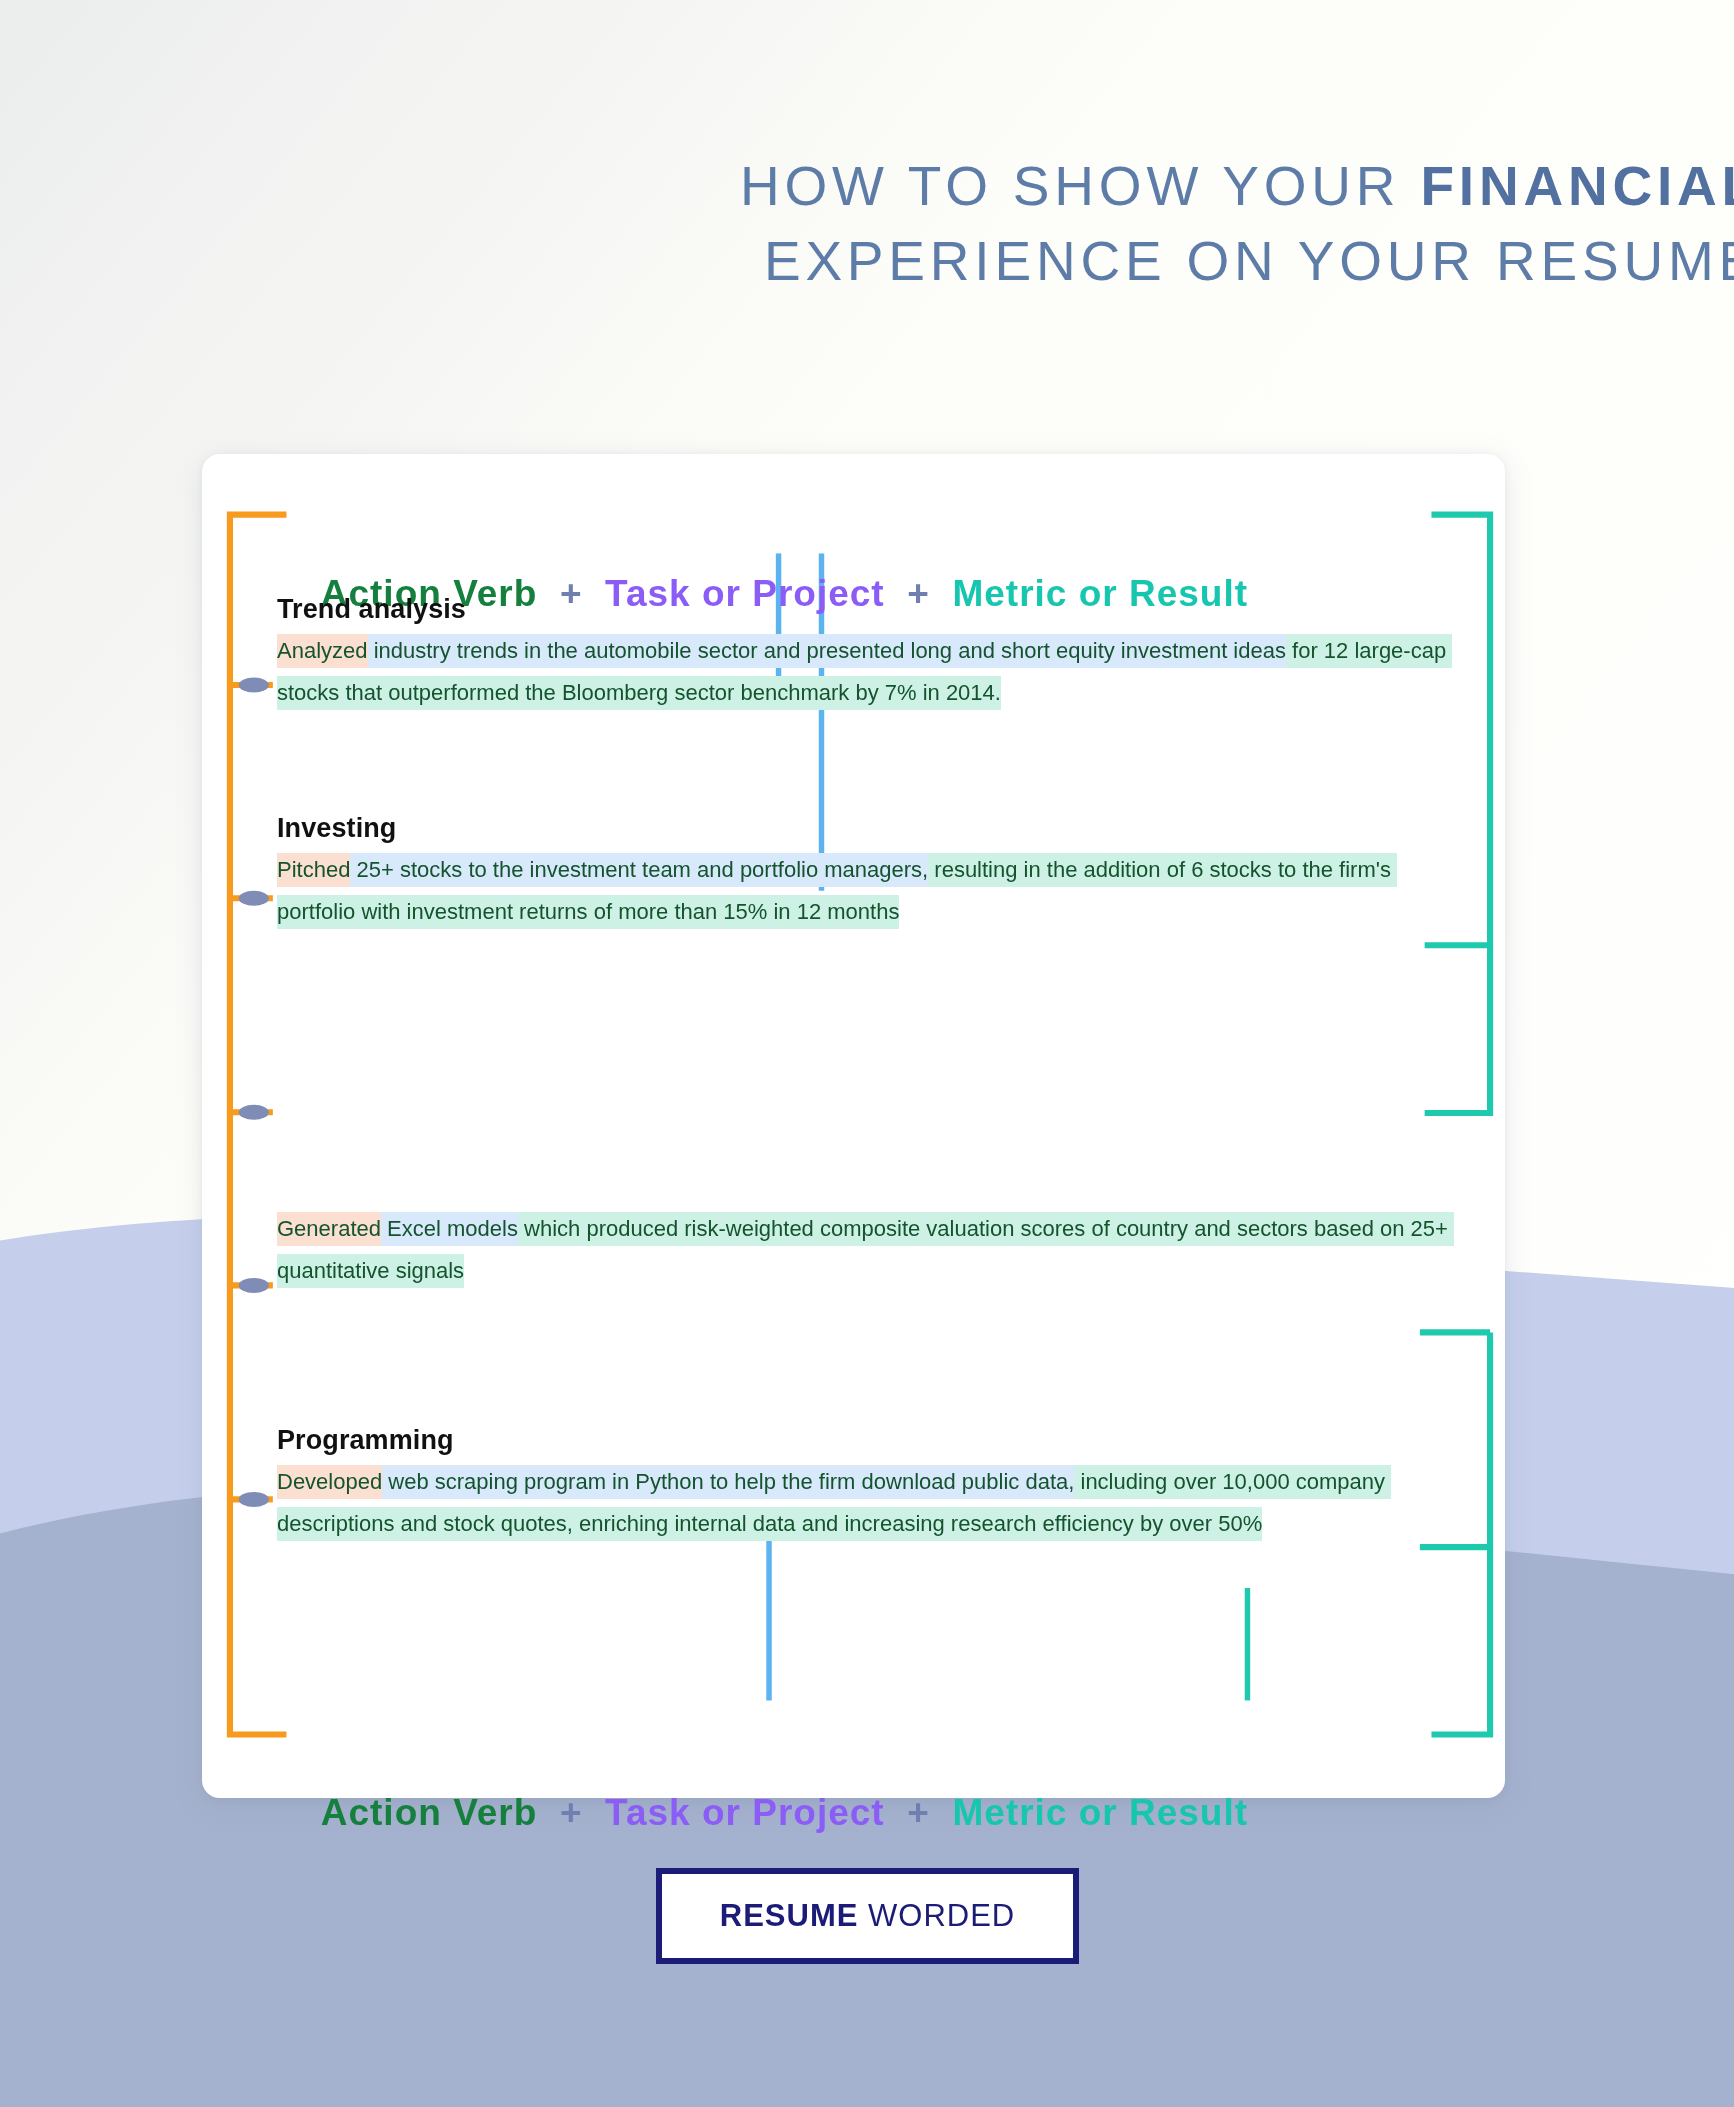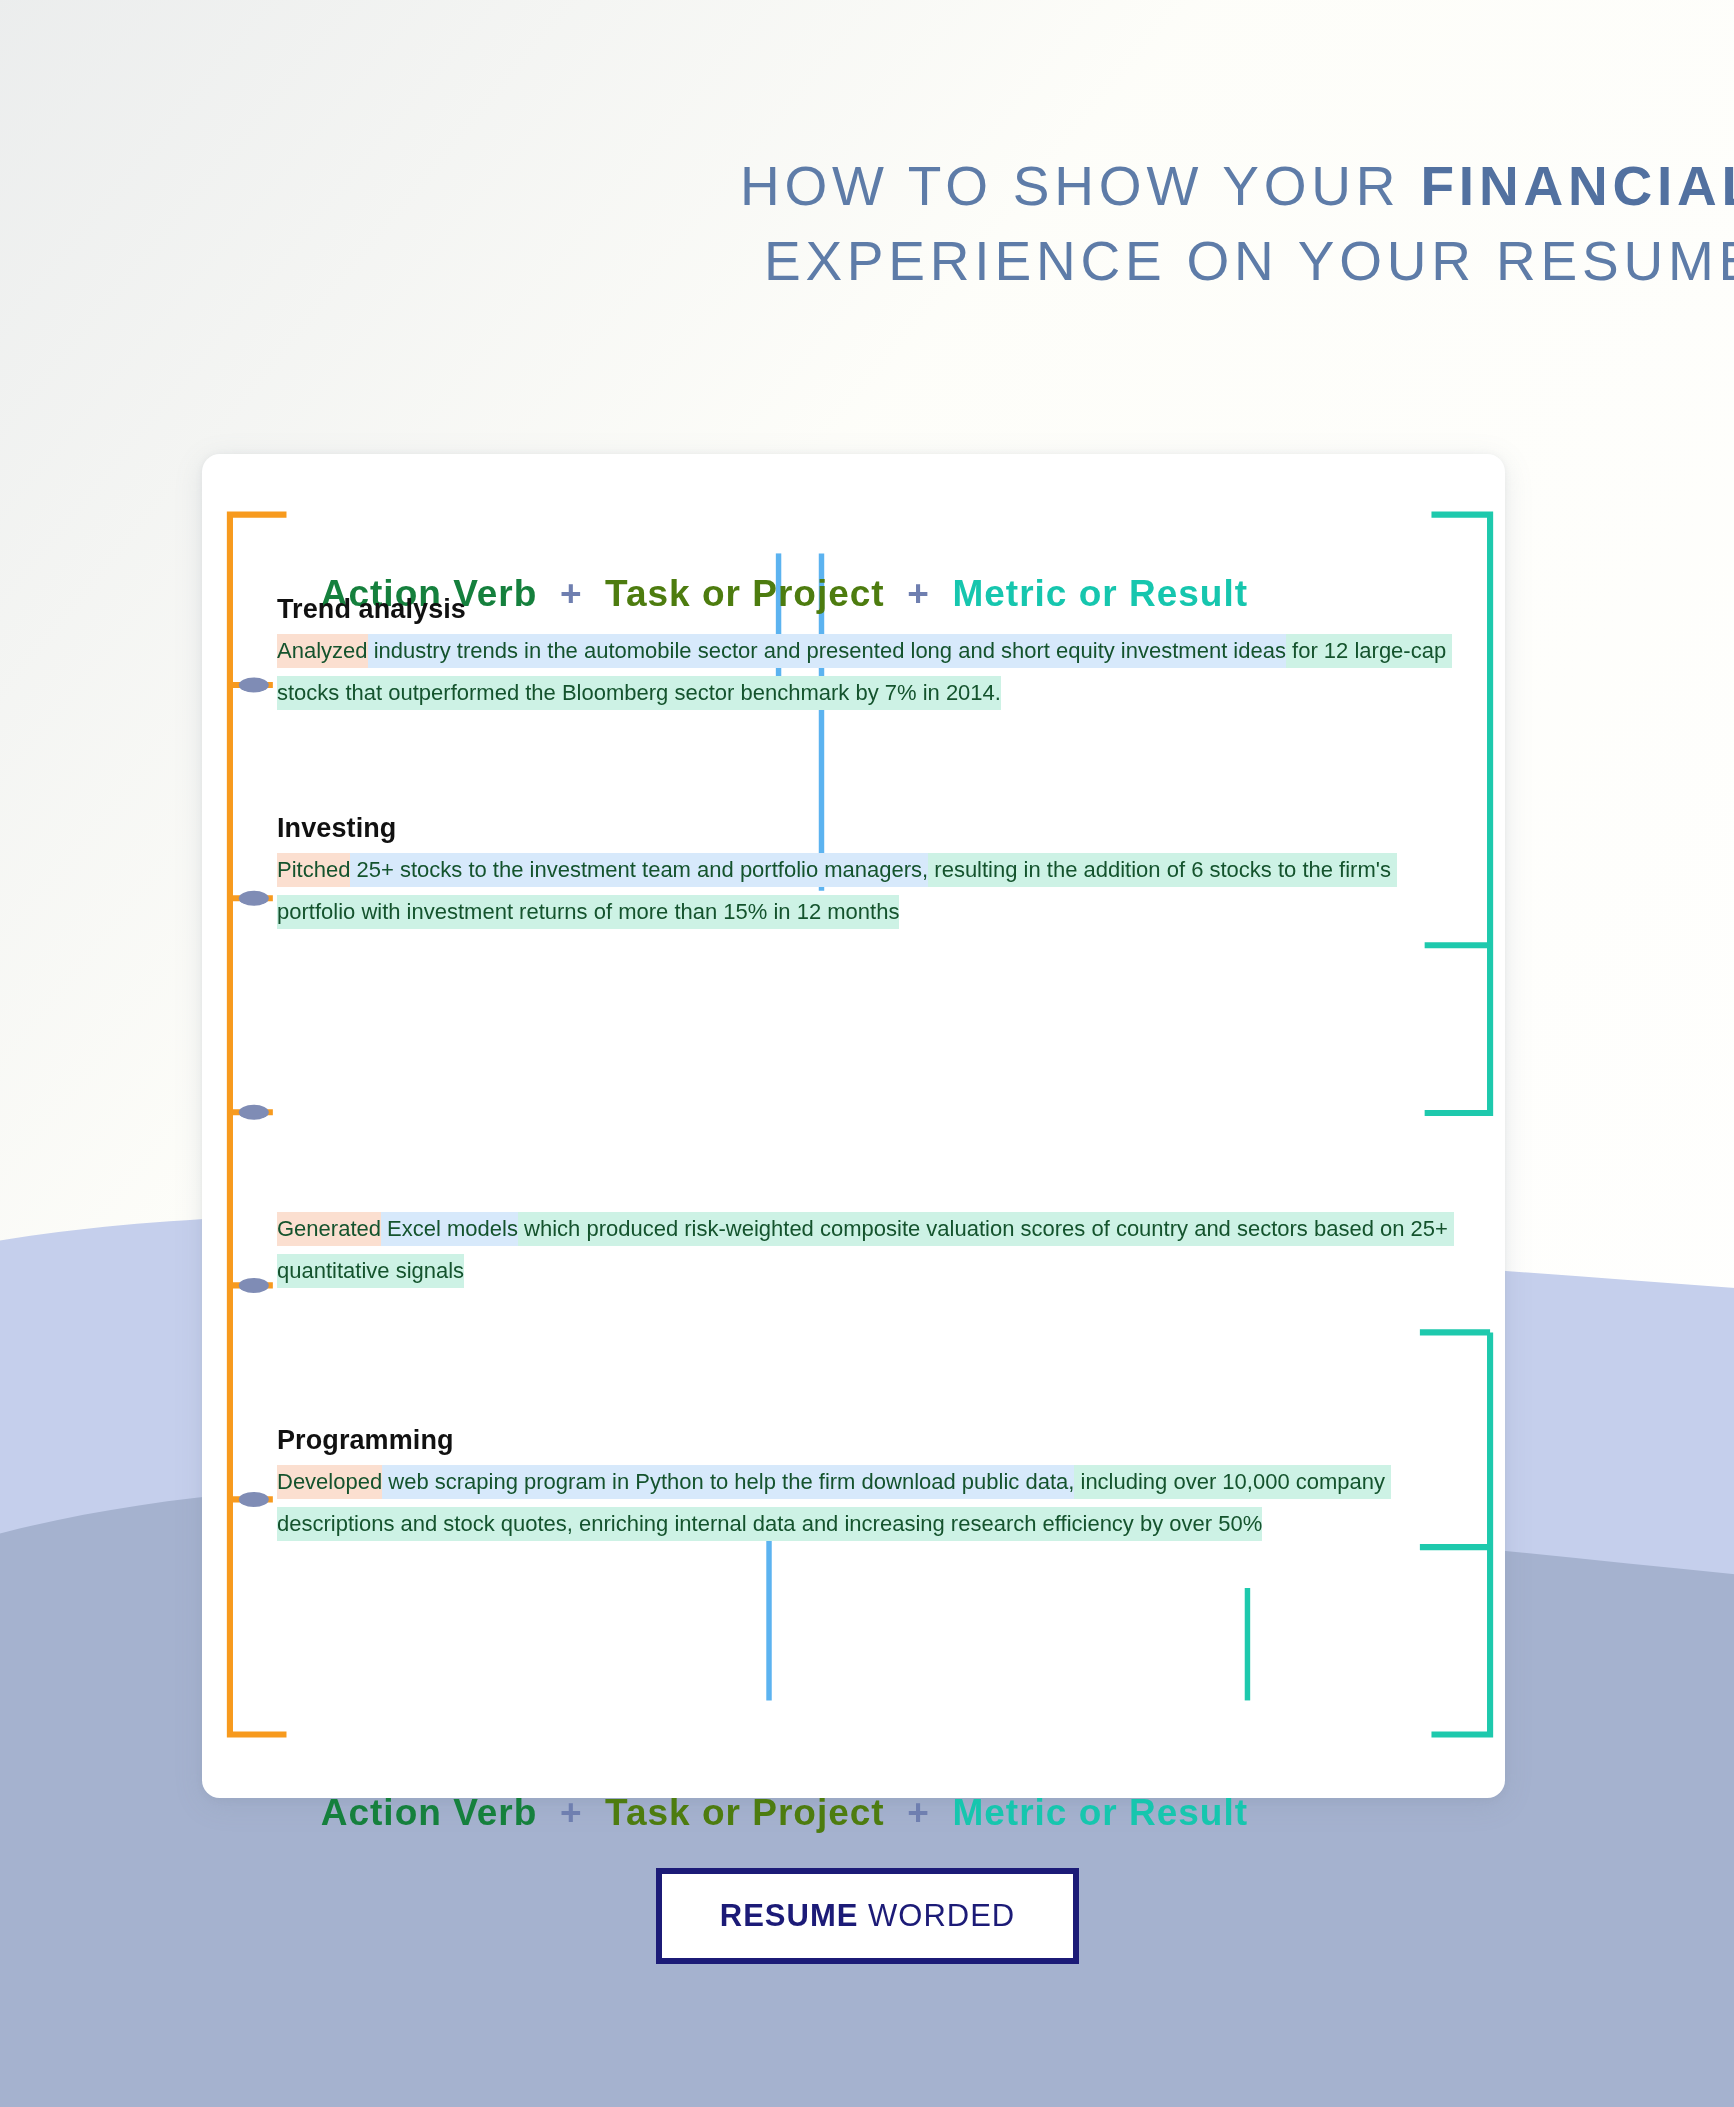--- a/index.html
+++ b/index.html
@@ -34,21 +34,21 @@
   #wires{position:absolute;left:0;top:0;width:1735px;height:2108px;pointer-events:none;}
 
   
   .legend{
     position:absolute;left:0;width:1735px;
     font-size:37px;font-weight:700;letter-spacing:1px;
     white-space:pre;
   }
   .legend .lg-inner{position:absolute;left:277px;}
   .lg-verb{color:#15803d;}
-  .lg-task{color:#4d7c0f;}
+  .lg-task{color:#8b5cf6;}
   .lg-metric{color:#16c6ae;}
   .lg-plus{color:#6f7fb0;font-weight:700;}
   .legend-top{top:489px;}
   .legend-bottom{top:1708px;}
 
   
   .bullets{position:absolute;left:0;top:0;width:1569px;height:2108px;}
   .bullet{position:absolute;left:277px;width:1172px;}
   .bullet-title{
     font-size:27px;font-weight:700;color:#111111;letter-spacing:0.1px;

